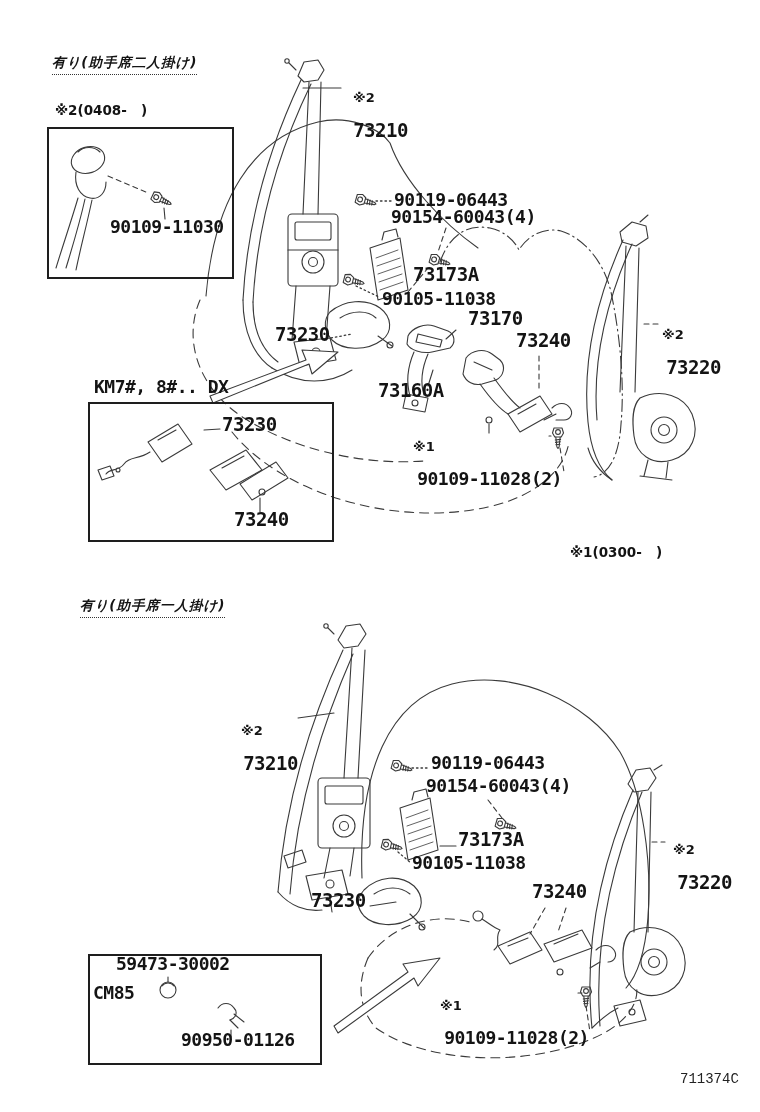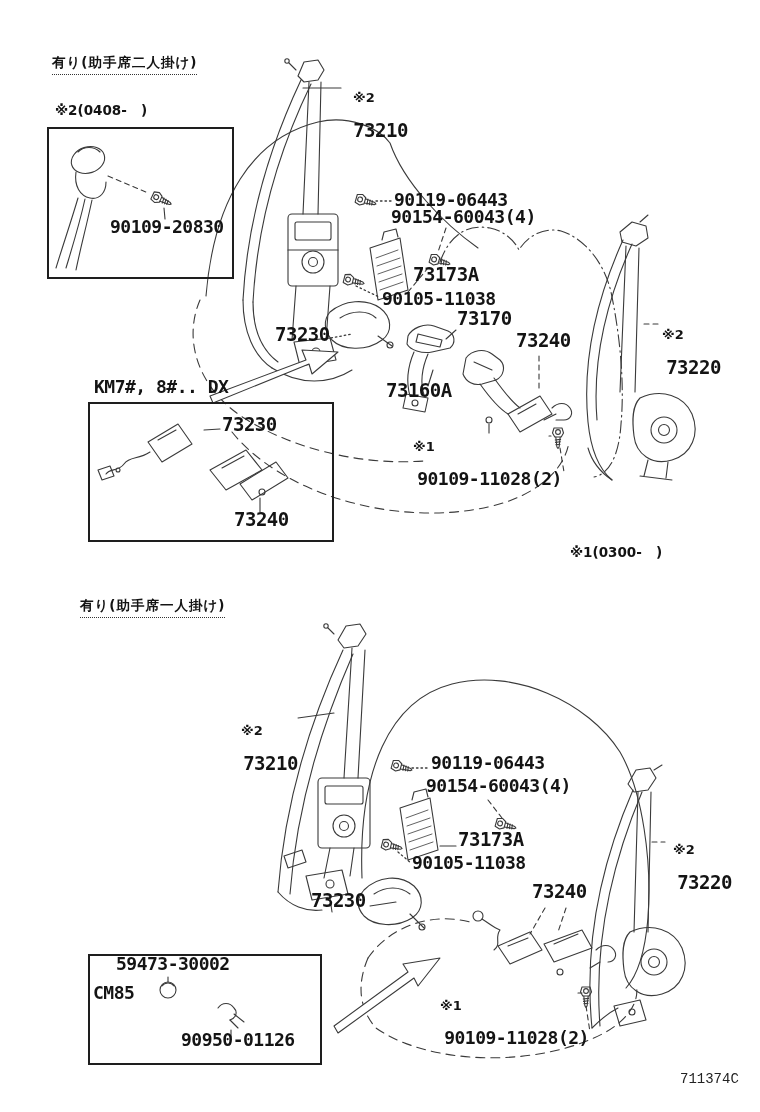--- a/index.html
+++ b/index.html
@@ -5,21 +5,21 @@
   html,body{margin:0;padding:0;background:#fff;}
   #root{position:relative;width:760px;height:1112px;background:#ffffff;overflow:hidden;
         font-family:"DejaVu Sans",sans-serif;color:#141414;}
   #art{position:absolute;left:0;top:0;}
   .lbl{position:absolute;white-space:pre;line-height:1.05;}
   .pn{font-family:"DejaVu Sans Mono",monospace;font-weight:700;font-size:18px;
       letter-spacing:-0.5px;color:#141414;}
   .pn-lg{font-size:19px;text-align:right;}
   .pn-sm{font-size:18px;}
   .jp{font-size:13.5px;font-weight:600;letter-spacing:1px;}
-  .jp-u{border-bottom:1.5px dotted #333;padding-bottom:5px;}
+  .jp-u{border-bottom:1.5px dotted #333;padding-bottom:5px;font-style:italic;}
   .mark{display:block;font-size:13px;font-weight:700;letter-spacing:0;
         font-family:"DejaVu Sans",sans-serif;}
   .callout{display:block;}
   .inset{position:absolute;border:2px solid #1e1e1e;background:transparent;}
   .docnum{font-family:Liberation Mono, monospace;font-weight:400;font-size:14px;color:#222;}
 </style>
 </head>
 <body>
 
 <div id="root">
@@ -255,35 +255,35 @@
 
   </g>
 </svg>
 
 <div class="inset" style="left:47px;top:127px;width:183px;height:148px"></div>
 <div class="inset" style="left:88px;top:402px;width:242px;height:136px"></div>
 <div class="inset" style="left:88px;top:954px;width:230px;height:107px"></div>
 
 <div class="lbl jp jp-u" style="left:52px;top:55px">有り(助手席二人掛け)</div>
 <div class="lbl jp" style="left:55px;top:103px;letter-spacing:0">※2(0408-   )</div>
-<div class="lbl pn" style="left:110px;top:218px">90109-20830</div>
+<div class="lbl pn" style="left:110px;top:218px">90109-11030</div>
 
 <div class="lbl callout" style="left:343px;top:57px">
   <span class="mark" style="margin-left:10px">※2</span>
   <span class="pn pn-lg">73210</span>
 </div>
 
 <div class="lbl pn" style="left:394px;top:191px">90119-06443</div>
 <div class="lbl pn" style="left:391px;top:208px">90154-60043(4)</div>
 <div class="lbl pn pn-lg" style="left:413px;top:265px">73173A</div>
 <div class="lbl pn" style="left:382px;top:290px">90105-11038</div>
 <div class="lbl pn pn-lg" style="left:275px;top:325px">73230</div>
-<div class="lbl pn pn-lg" style="left:457px;top:309px">73170</div>
+<div class="lbl pn pn-lg" style="left:468px;top:309px">73170</div>
 <div class="lbl pn pn-lg" style="left:516px;top:331px">73240</div>
-<div class="lbl pn pn-lg" style="left:386px;top:381px">73160A</div>
+<div class="lbl pn pn-lg" style="left:378px;top:381px">73160A</div>
 
 <div class="lbl callout" style="left:407px;top:406px">
   <span class="mark" style="margin-left:6px">※1</span>
   <span class="pn">90109-11028(2)</span>
 </div>
 
 <div class="lbl callout" style="left:656px;top:294px">
   <span class="mark" style="margin-left:6px">※2</span>
   <span class="pn pn-lg">73220</span>
 </div>

